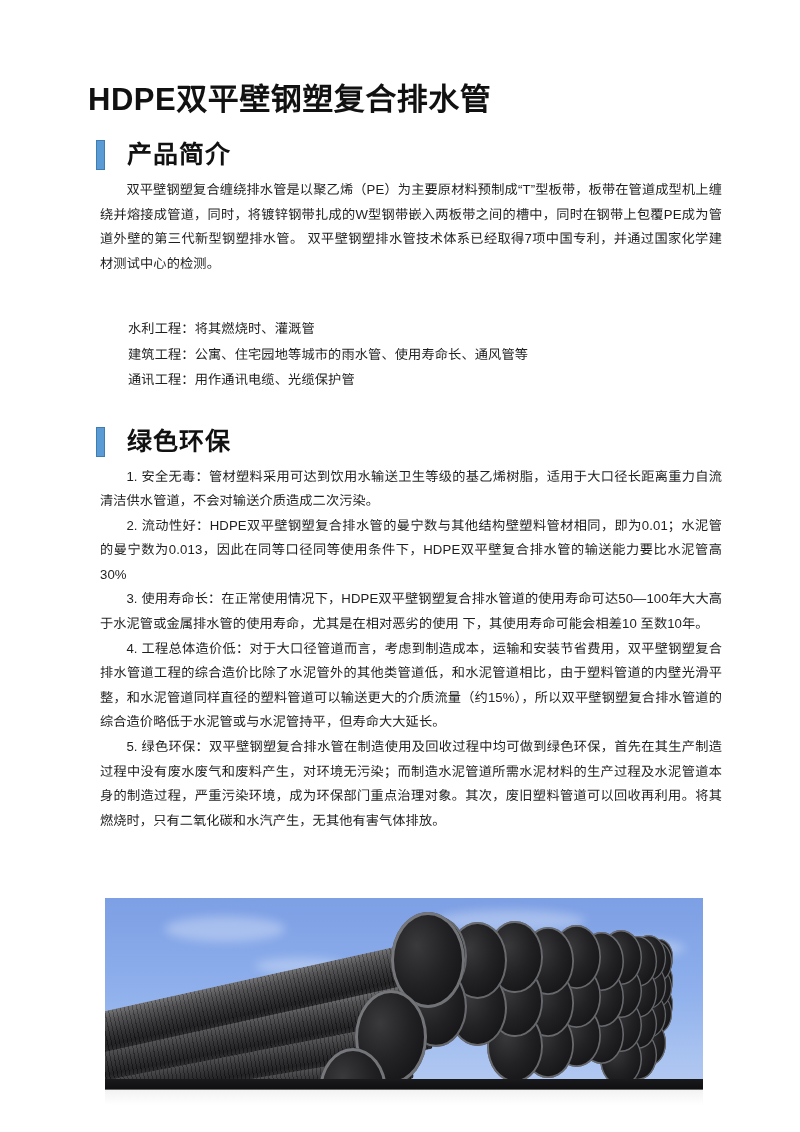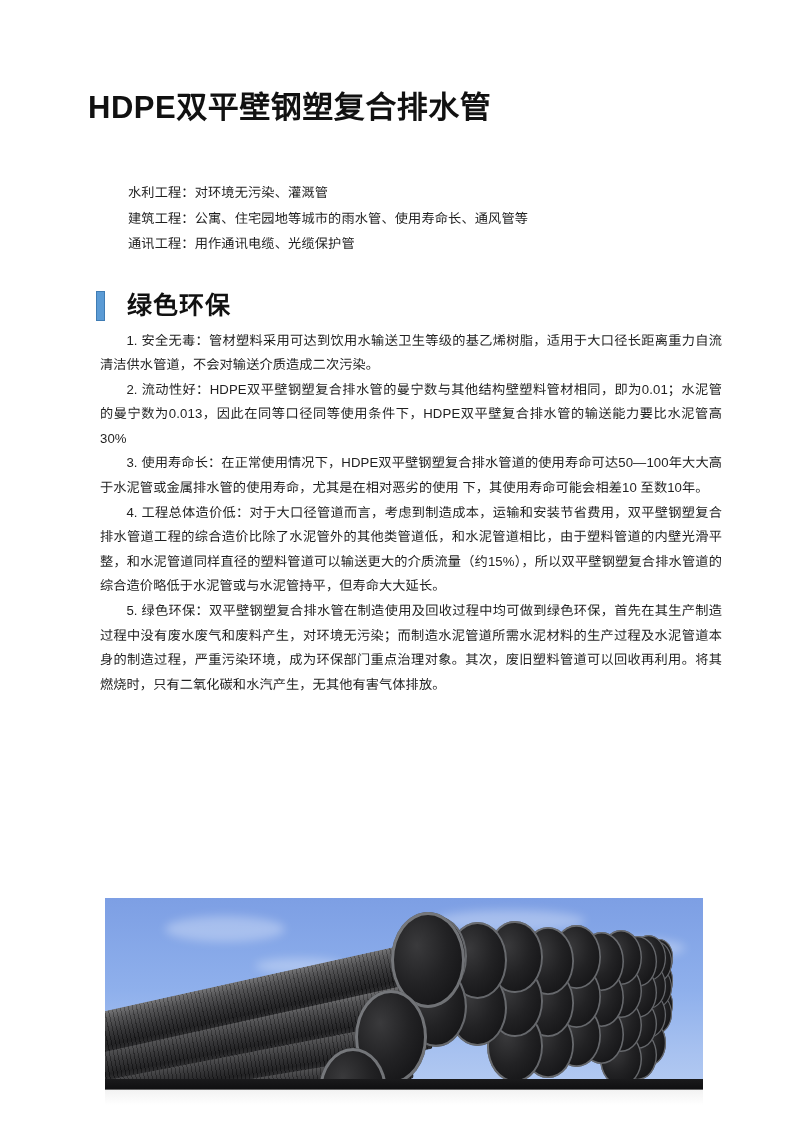--- a/index.html
+++ b/index.html
@@ -19,21 +19,21 @@
   .page {
     position: absolute;
     inset: 0;
     background: #ffffff;
   }
 
   
   .doc-title {
     position: absolute;
     left: 88px;
-    top: 68px;
+    top: 60px;
     font-size: 31px;
     font-weight: bold;
     letter-spacing: 0.5px;
     color: #111111;
     line-height: 1.2;
     white-space: nowrap;
   }
 
   
   .content {
@@ -183,26 +183,35 @@
 </style>
 </head>
 <body>
 
 <div class="page">
 
   <h1 class="doc-title">HDPE双平壁钢塑复合排水管</h1>
 
   <div class="content">
 
+    <div class="section">
+      <div class="section-head">
+        <span class="head-bar"></span>
+        <span class="head-text">产品简介</span>
+      </div>
+      <div class="body-block">
+        <p class="para indent">双平壁钢塑复合缠绕排水管是以聚乙烯（PE）为主要原材料预制成“T”型板带，板带在管道成型机上缠绕并熔接成管道，同时，将镀锌钢带扎成的W型钢带嵌入两板带之间的槽中，同时在钢带上包覆PE成为管道外壁的第三代新型钢塑排水管。 双平壁钢塑排水管技术体系已经取得7项中国专利，并通过国家化学建材测试中心的检测。</p>
+      </div>
+    </div>
 
     <div class="gap-sec"></div>
 
     <div class="section">
       <div class="usage-list">
-        <div class="usage-item">水利工程：对环境无污染、灌溉管</div>
+        <div class="usage-item">水利工程：将其燃烧时、灌溉管</div>
         <div class="usage-item">建筑工程：公寓、住宅园地等城市的雨水管、使用寿命长、通风管等</div>
         <div class="usage-item">通讯工程：用作通讯电缆、光缆保护管</div>
       </div>
     </div>
 
     <div class="gap-sec-2"></div>
 
     <div class="section">
       <div class="section-head">
         <span class="head-bar"></span>

